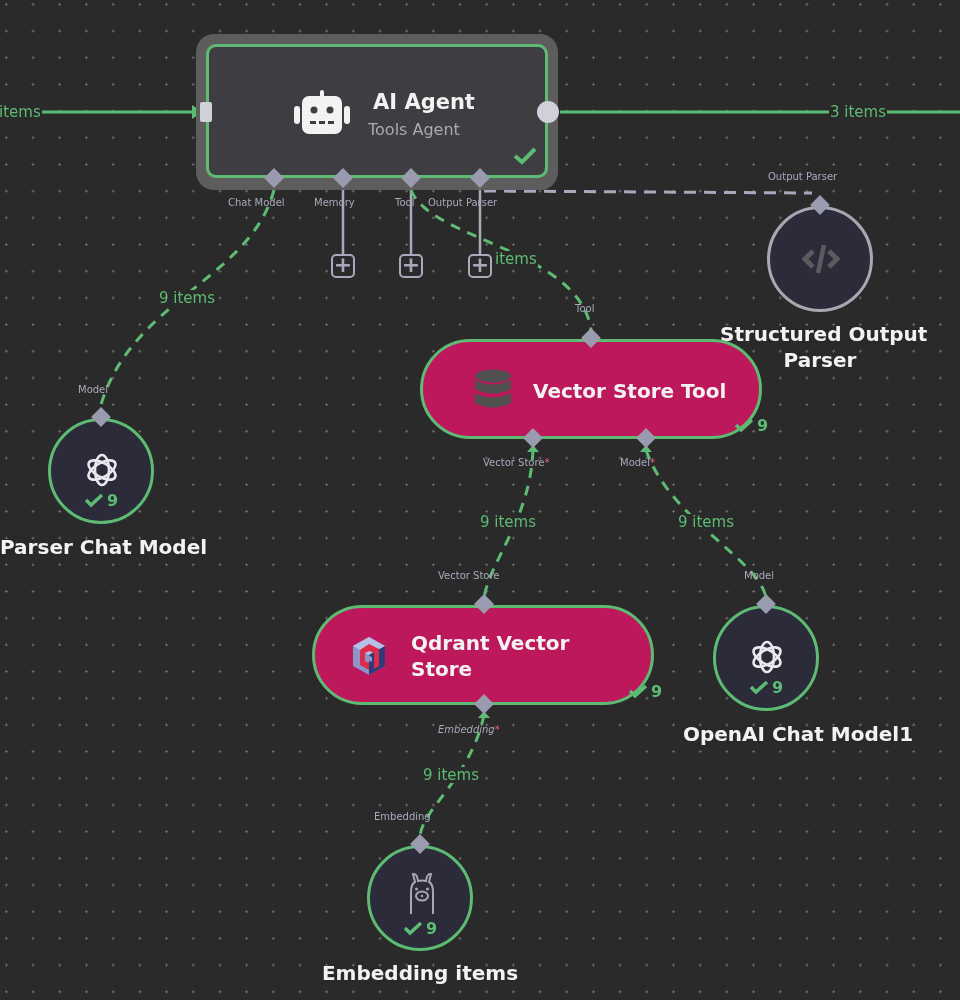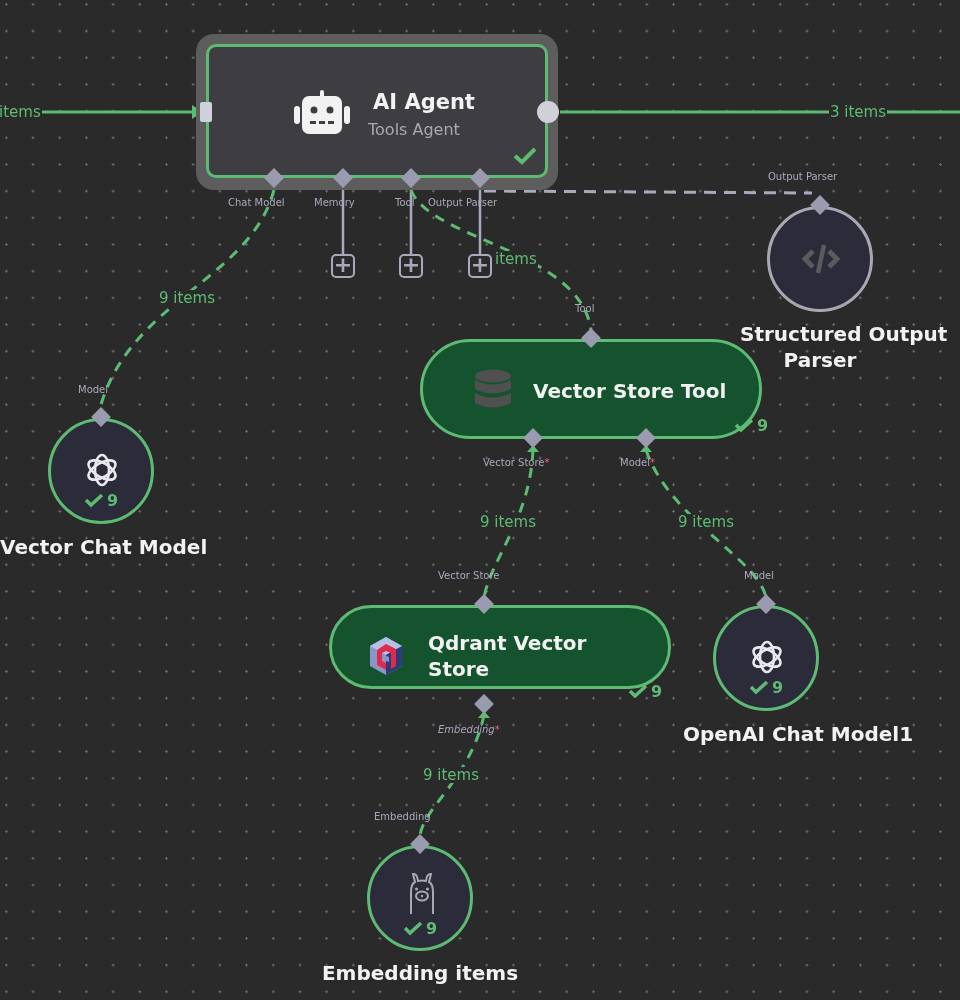--- a/index.html
+++ b/index.html
@@ -13,21 +13,21 @@
   }
   #canvas { position:absolute; left:0; top:0; width:960px; height:1000px; }
   .edge-label { position:absolute; font-size:15px; color:#5dbb73; white-space:nowrap; background:#2a2a2a; line-height:16px; padding:0 1px; }
   .port-label { position:absolute; font-size:10px; color:#a9a9bd; white-space:nowrap; line-height:16px; }
   .req { color:#f0647d; }
   .node { position:absolute; box-sizing:border-box; }
   .agent-halo { position:absolute; left:196px; top:34px; width:362px; height:156px; border-radius:18px; background:#5d5d5d; }
   .agent { left:206px; top:44px; width:342px; height:134px; border-radius:10px; background:#3e3e42; border:3px solid #5dbb73; }
   .agent-title { position:absolute; left:164px; top:43px; font-size:21px; font-weight:bold; color:#f2f2f2; }
   .agent-sub { position:absolute; left:159px; top:73px; font-size:16px; color:#a8a8b3; }
-  .pill { background:#14532d; border:3px solid #5dbb73; border-radius:50px; }
+  .pill { background:#be185d; border:3px solid #5dbb73; border-radius:50px; }
   .pill-title { position:absolute; font-size:20px; font-weight:bold; color:#f2f2f2; line-height:26px; }
   .circle { background:#2b2b39; border-radius:50%; border:3px solid #5dbb73; }
   .circle.grey { border-color:#a8a8b3; }
   .node-name { position:absolute; font-size:20px; font-weight:bold; color:#f2f2f2; white-space:nowrap; text-align:center; line-height:26px; text-shadow:0 0 3px #2a2a2a; }
   .count { position:absolute; font-size:16px; color:#5dbb73; font-weight:bold; }
   .diamond { position:absolute; width:14px; height:14px; background:#9b9bb0; transform:rotate(45deg); }
   .plus-btn { position:absolute; width:24px; height:24px; border:2.5px solid #a9a9bd; border-radius:5px; box-sizing:border-box; background:#2a2a2a; color:#a9a9bd; font-size:22px; line-height:18px; text-align:center; font-weight:bold; cursor:pointer; }
   .icon { position:absolute; }
 </style>
 </head>
@@ -109,21 +109,21 @@
 
 <div class="port-label" style="left:768px;top:169px;">Output Parser</div>
 <div class="node circle grey" style="left:767px;top:206px;width:106px;height:106px;">
   <svg class="icon" style="left:32px;top:33px;" width="38" height="34" viewBox="0 0 38 34">
     <path d="M11,9 L3,17 L11,25" stroke="#5a5a5f" stroke-width="5" fill="none"></path>
     <path d="M27,9 L35,17 L27,25" stroke="#5a5a5f" stroke-width="5" fill="none"></path>
     <path d="M22,3 L16,31" stroke="#5a5a5f" stroke-width="4.5" fill="none"></path>
   </svg>
 </div>
 <div class="diamond" style="left:813px;top:198px;"></div>
-<div class="node-name" style="left:740px;top:321px;width:200px;text-align:right;">Structured Output</div>
+<div class="node-name" style="left:720px;top:321px;width:200px;text-align:right;">Structured Output</div>
 <div class="node-name" style="left:720px;top:347px;width:200px;">Parser</div>
 
 <div class="port-label" style="left:575px;top:301px;">Tool</div>
 <div class="node pill" style="left:420px;top:339px;width:342px;height:100px;">
   <svg class="icon" style="left:51px;top:27px;" width="38" height="42" viewBox="0 0 38 42">
     <ellipse cx="19" cy="7" rx="18" ry="6.5" fill="#505050"></ellipse>
     <path d="M1,11 Q19,20 37,11 L37,20 Q19,29 1,20 Z" fill="#505050"></path>
     <path d="M1,24 Q19,33 37,24 L37,34 Q19,43 1,34 Z" fill="#505050"></path>
   </svg>
   <div class="pill-title" style="left:110px;top:36px;">Vector Store Tool</div>
@@ -146,24 +146,24 @@
       <ellipse cx="20" cy="20" rx="7" ry="15" transform="rotate(60 20 20)"></ellipse>
       <ellipse cx="20" cy="20" rx="7" ry="15" transform="rotate(120 20 20)"></ellipse>
     </g>
   </svg>
   <svg class="icon" style="left:33px;top:72px;" width="20" height="15" viewBox="0 0 20 15">
       <path d="M2,7 L7,12 L18,2" stroke="#5dbb73" stroke-width="3.5" fill="none"></path>
     </svg>
   <div class="count" style="left:56px;top:70px;">9</div>
 </div>
 <div class="diamond" style="left:94px;top:410px;"></div>
-<div class="node-name" style="left:0px;top:534px;width:202px;">Vector Chat Model</div>
+<div class="node-name" style="left:0px;top:534px;width:202px;">Parser Chat Model</div>
 
 <div class="port-label" style="left:438px;top:568px;">Vector Store</div>
-<div class="node pill" style="left:329px;top:605px;width:342px;height:84px;">
+<div class="node pill" style="left:312px;top:605px;width:342px;height:100px;">
   <svg class="icon" style="left:36px;top:28px;" width="36" height="40" viewBox="0 0 36 40">
     <polygon points="18,1 34,10 34,30 18,39 2,30 2,10" fill="#8c95c8"></polygon>
     <polygon points="18,1 34,10 18,19 2,10" fill="#b8bfe6"></polygon>
     <polygon points="34,10 34,30 18,39 18,19" fill="#2e3a7a"></polygon>
     <path d="M9,14 L9,29 L18,34 L18,27 L14,25 L14,17 L18,15 L23,17 L23,33 L28,30 L28,13 L18,8 Z" fill="#dc2c4a"></path>
     <polygon points="16,19 21,21 21,26 16,24" fill="#8c95c8"></polygon>
   </svg>
   <div class="pill-title" style="left:96px;top:22px;">Qdrant Vector</div>
   <div class="pill-title" style="left:96px;top:48px;">Store</div>
 </div>

